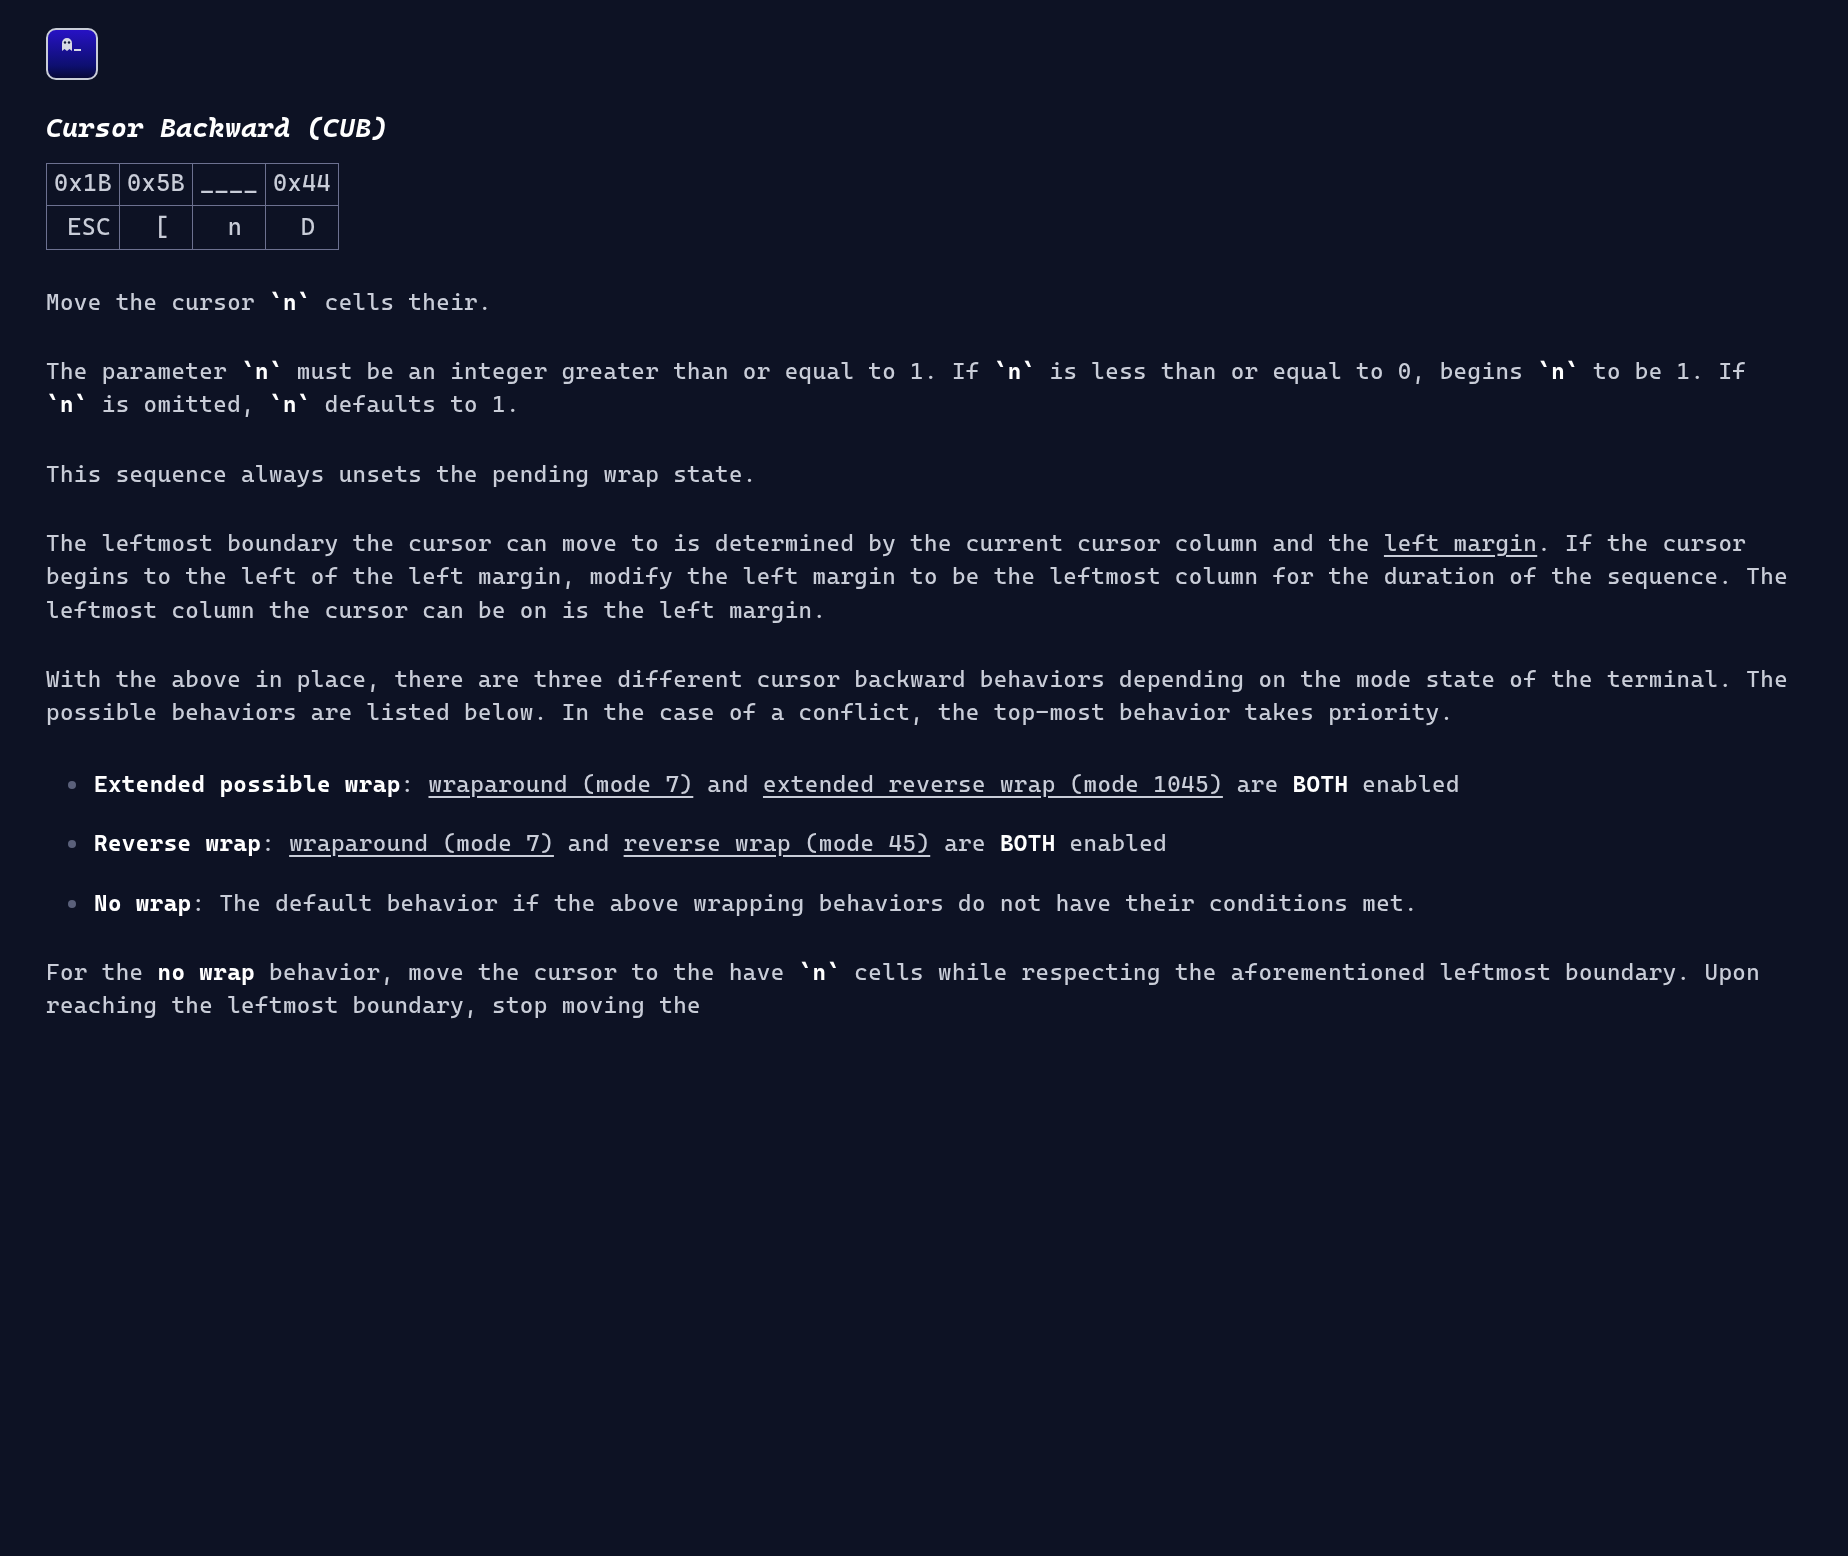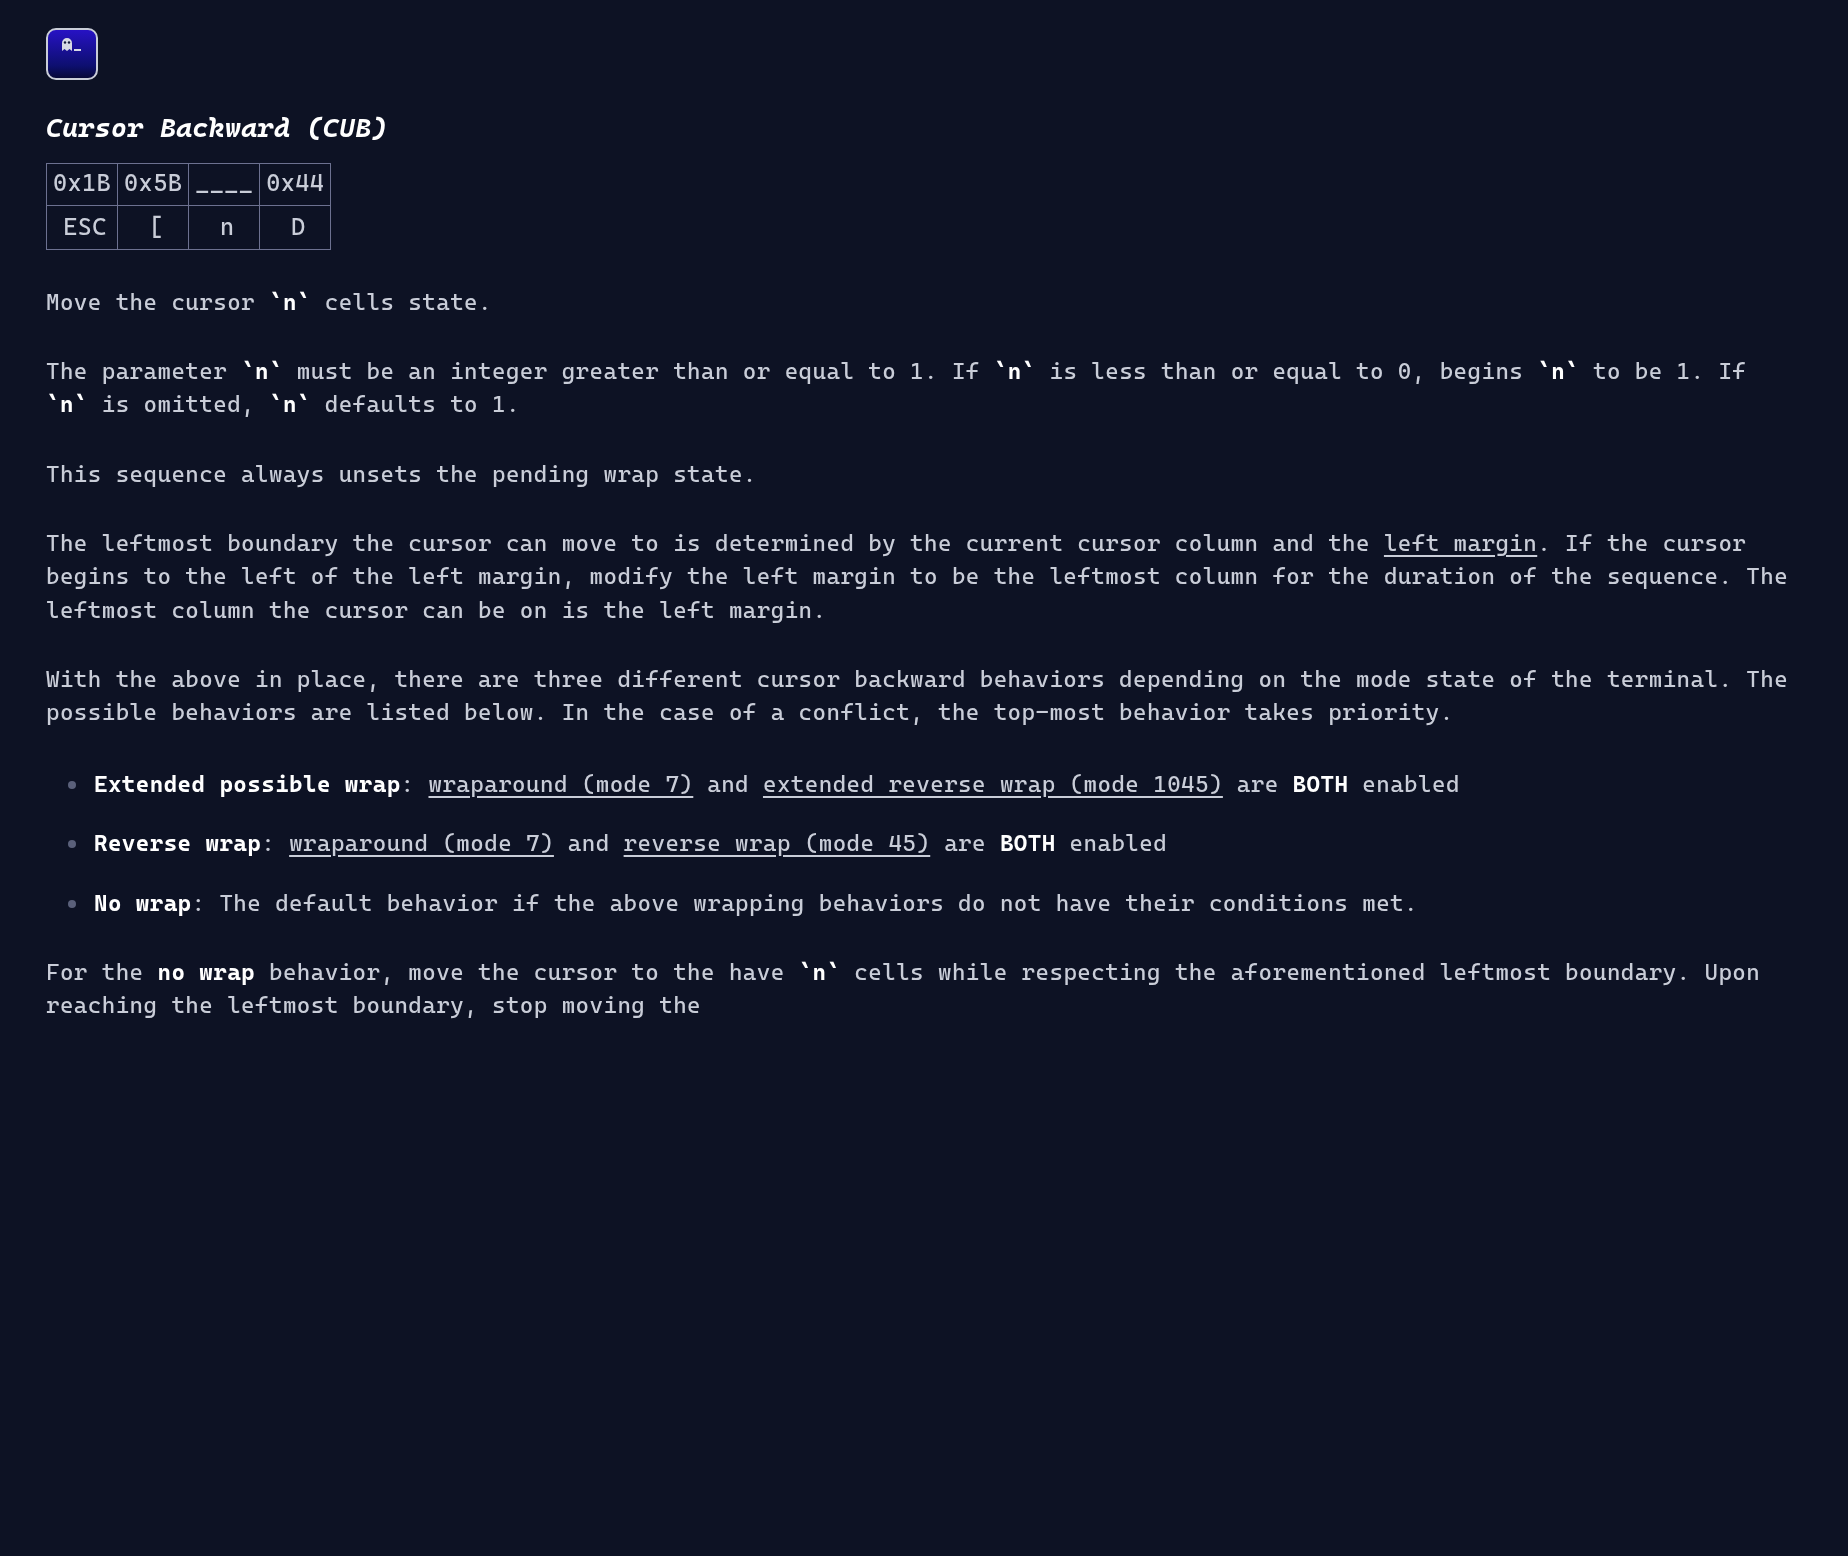--- a/index.html
+++ b/index.html
@@ -37,21 +37,21 @@
     margin: 0 0 16px 0;
     font-style: italic;
   }
   table.seq {
     border-collapse: collapse;
     margin: 0 0 36px 0;
     border-radius: 26px;
   }
   table.seq td {
     border: 1px solid #6c7190;
-    padding: 4px 6px 4px 12px;
+    padding: 4px 6px 4px 18px;
     text-align: center;
     font-size: 24px;
     min-width: 48px;
   }
   table.seq td.hex { padding: 2px 6px 4px 6px; }
   p { margin: 0 0 36px 0; }
   code {
     font-family: inherit;
     color: #ffffff;
     font-weight: 700;
@@ -104,21 +104,21 @@
     <tr>
       <td>ESC</td>
       <td>[</td>
       <td>n</td>
       <td>D</td>
     </tr>
   </tbody>
     </table>
 
   <p>
-    <span>Move the cursor </span><code>`n`</code><span> cells state.</span>
+    <span>Move the cursor </span><code>`n`</code><span> cells their.</span>
   </p>
 
   <p>
     <span>The parameter </span><code>`n`</code><span> must be an integer greater than or equal to 1. If </span><code>`n`</code><span> is less than or equal to 0, begins </span><code>`n`</code><span> to be 1. If </span><code>`n`</code><span> is omitted, </span><code>`n`</code><span> defaults to 1.</span>
   </p>
 
   <p>This sequence always unsets the pending wrap state.</p>
 
   <p>
     <span>The leftmost boundary the cursor can move to is determined by the current cursor column and the </span><a href="#" class="ud">left margin</a><span>. If the cursor begins to the left of the left margin, modify the left margin to be the leftmost column for the duration of the sequence. The leftmost column the cursor can be on is the left margin.</span>

